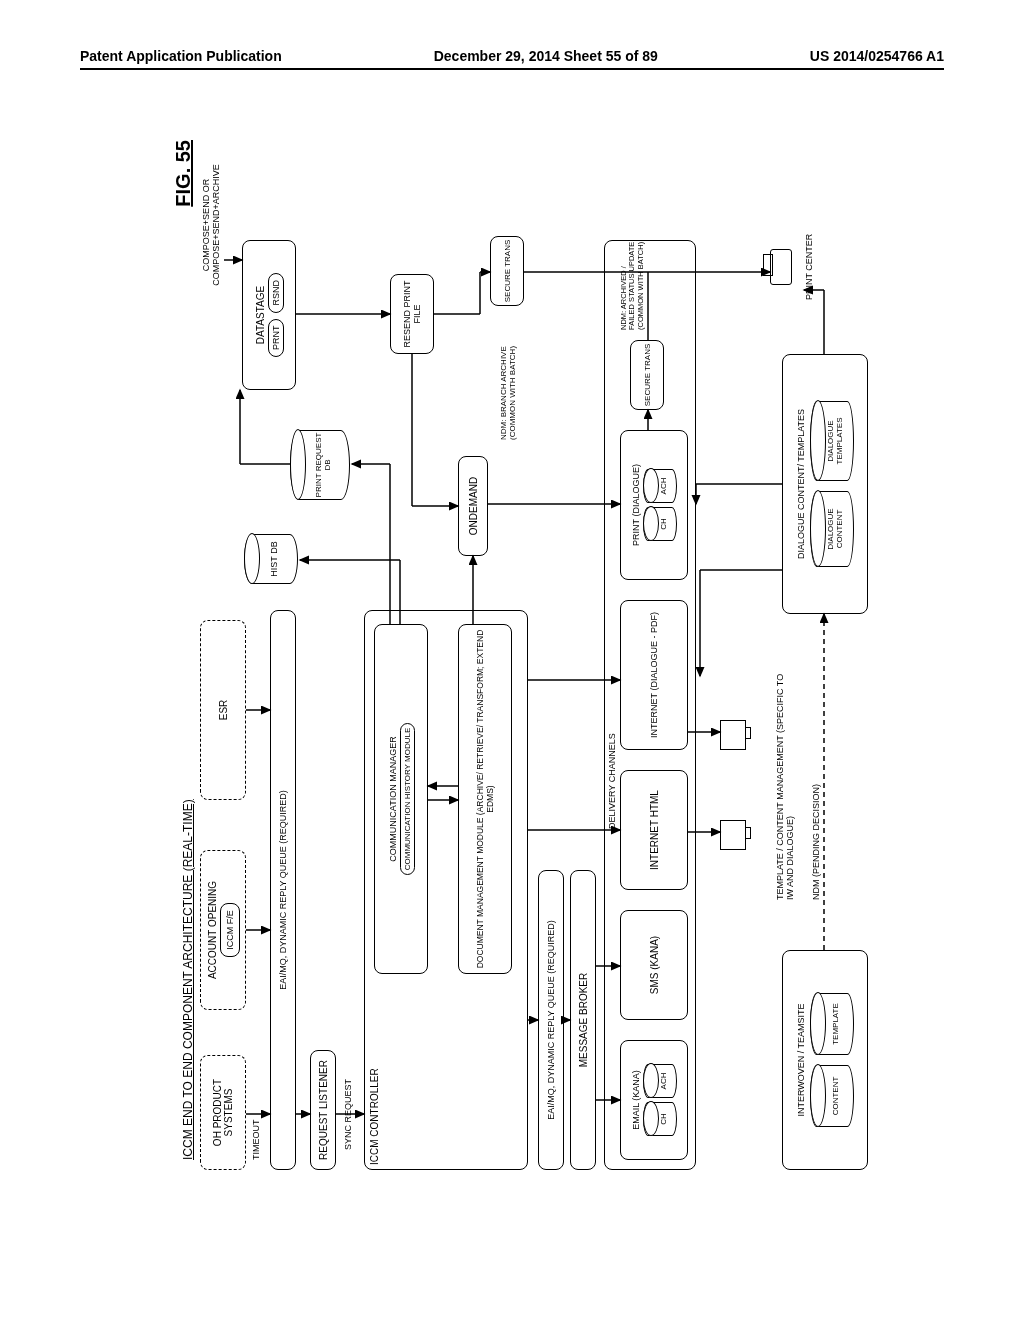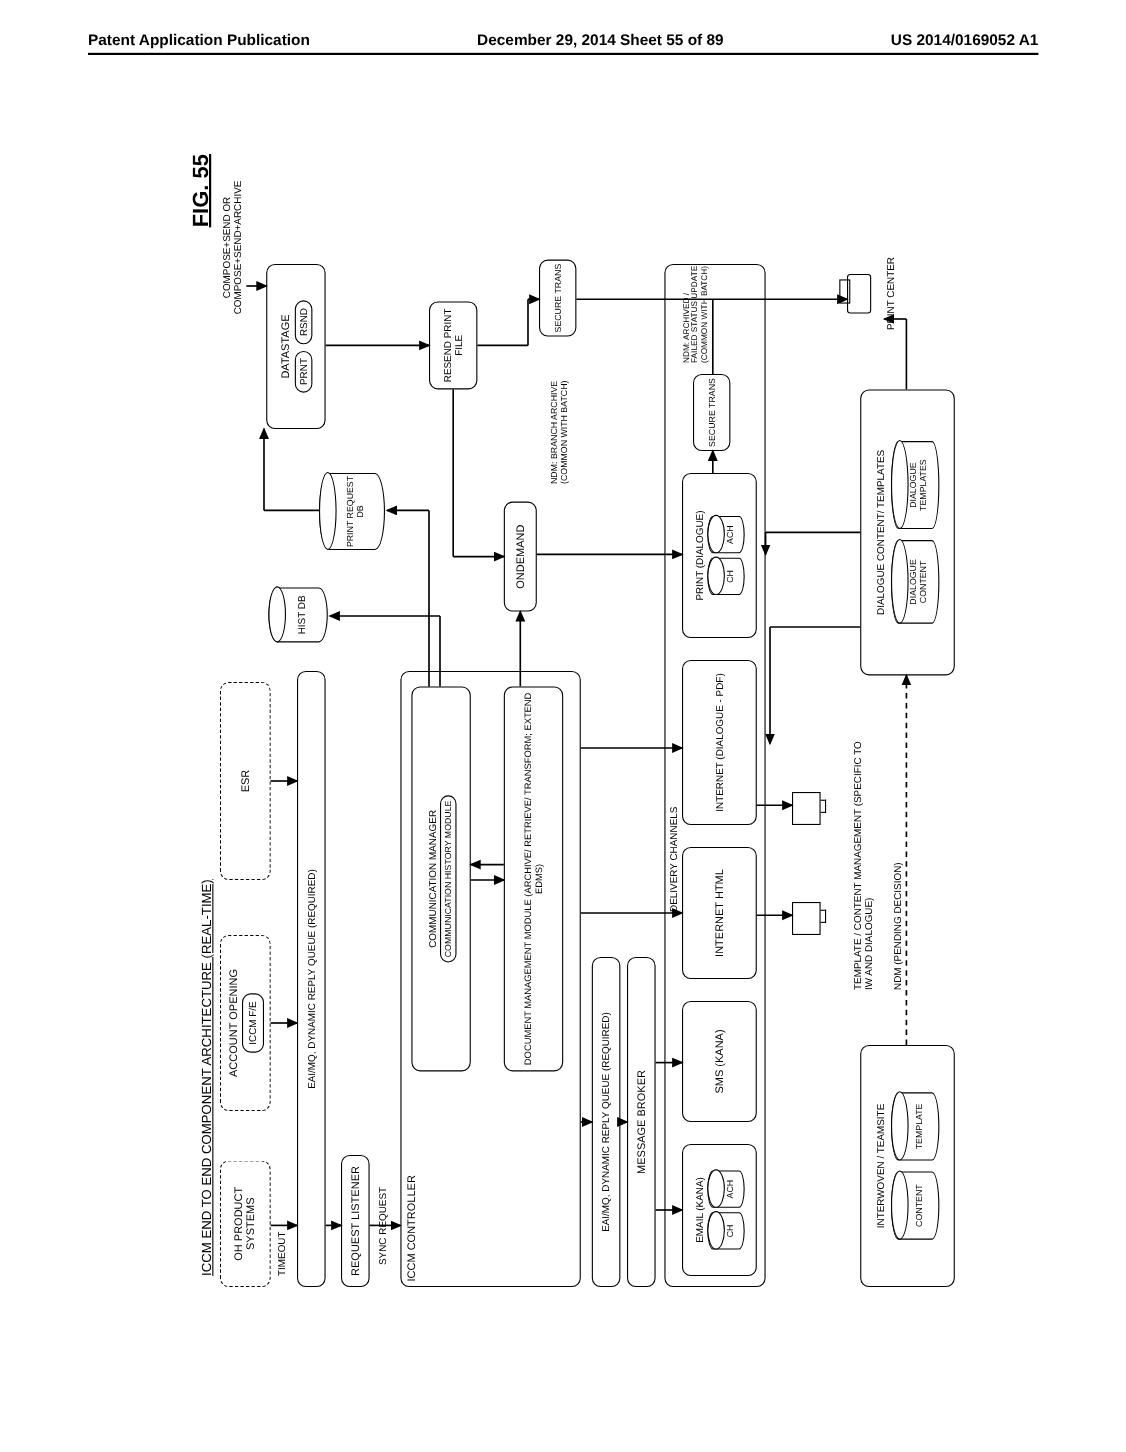--- a/index.html
+++ b/index.html
@@ -7,21 +7,21 @@
     font-family: Arial, Helvetica, sans-serif;
     background: #fff;
     width: 1024px;
     height: 1320px;
     position: relative;
   }
   .page {
     width: 1024px;
     height: 1320px;
     position: relative;
-    padding: 28px 80px;
+    padding: 48px 80px;
   }
   .header {
     display: flex;
     justify-content: space-between;
     font-size: 14px;
     font-weight: bold;
     border-bottom: 2px solid #000;
     padding-bottom: 4px;
     margin-bottom: 30px;
   }
@@ -129,21 +129,21 @@
     border: 1.5px solid #000;
   }
 </style>
 </head>
 <body>
 
 <div class="page">
   <div class="header">
     <span>Patent Application Publication</span>
     <span>December 29, 2014  Sheet 55 of 89</span>
-    <span>US 2014/0169052 A1</span>
+    <span>US 2014/0254766 A1</span>
   </div>
 
   <div class="diagram-wrap">
     <div class="diagram">
 
       <div class="title-row" style="position:absolute; left:20px; right:0; top:-8px;">
         <div class="arch-title">ICCM END TO END COMPONENT ARCHITECTURE (REAL-TIME)</div>
         <div class="fig-label">FIG. 55</div>
       </div>
       <div class="label" style="right:0; top:22px; width:170px; text-align:center;">COMPOSE+SEND OR COMPOSE+SEND+ARCHIVE</div>

